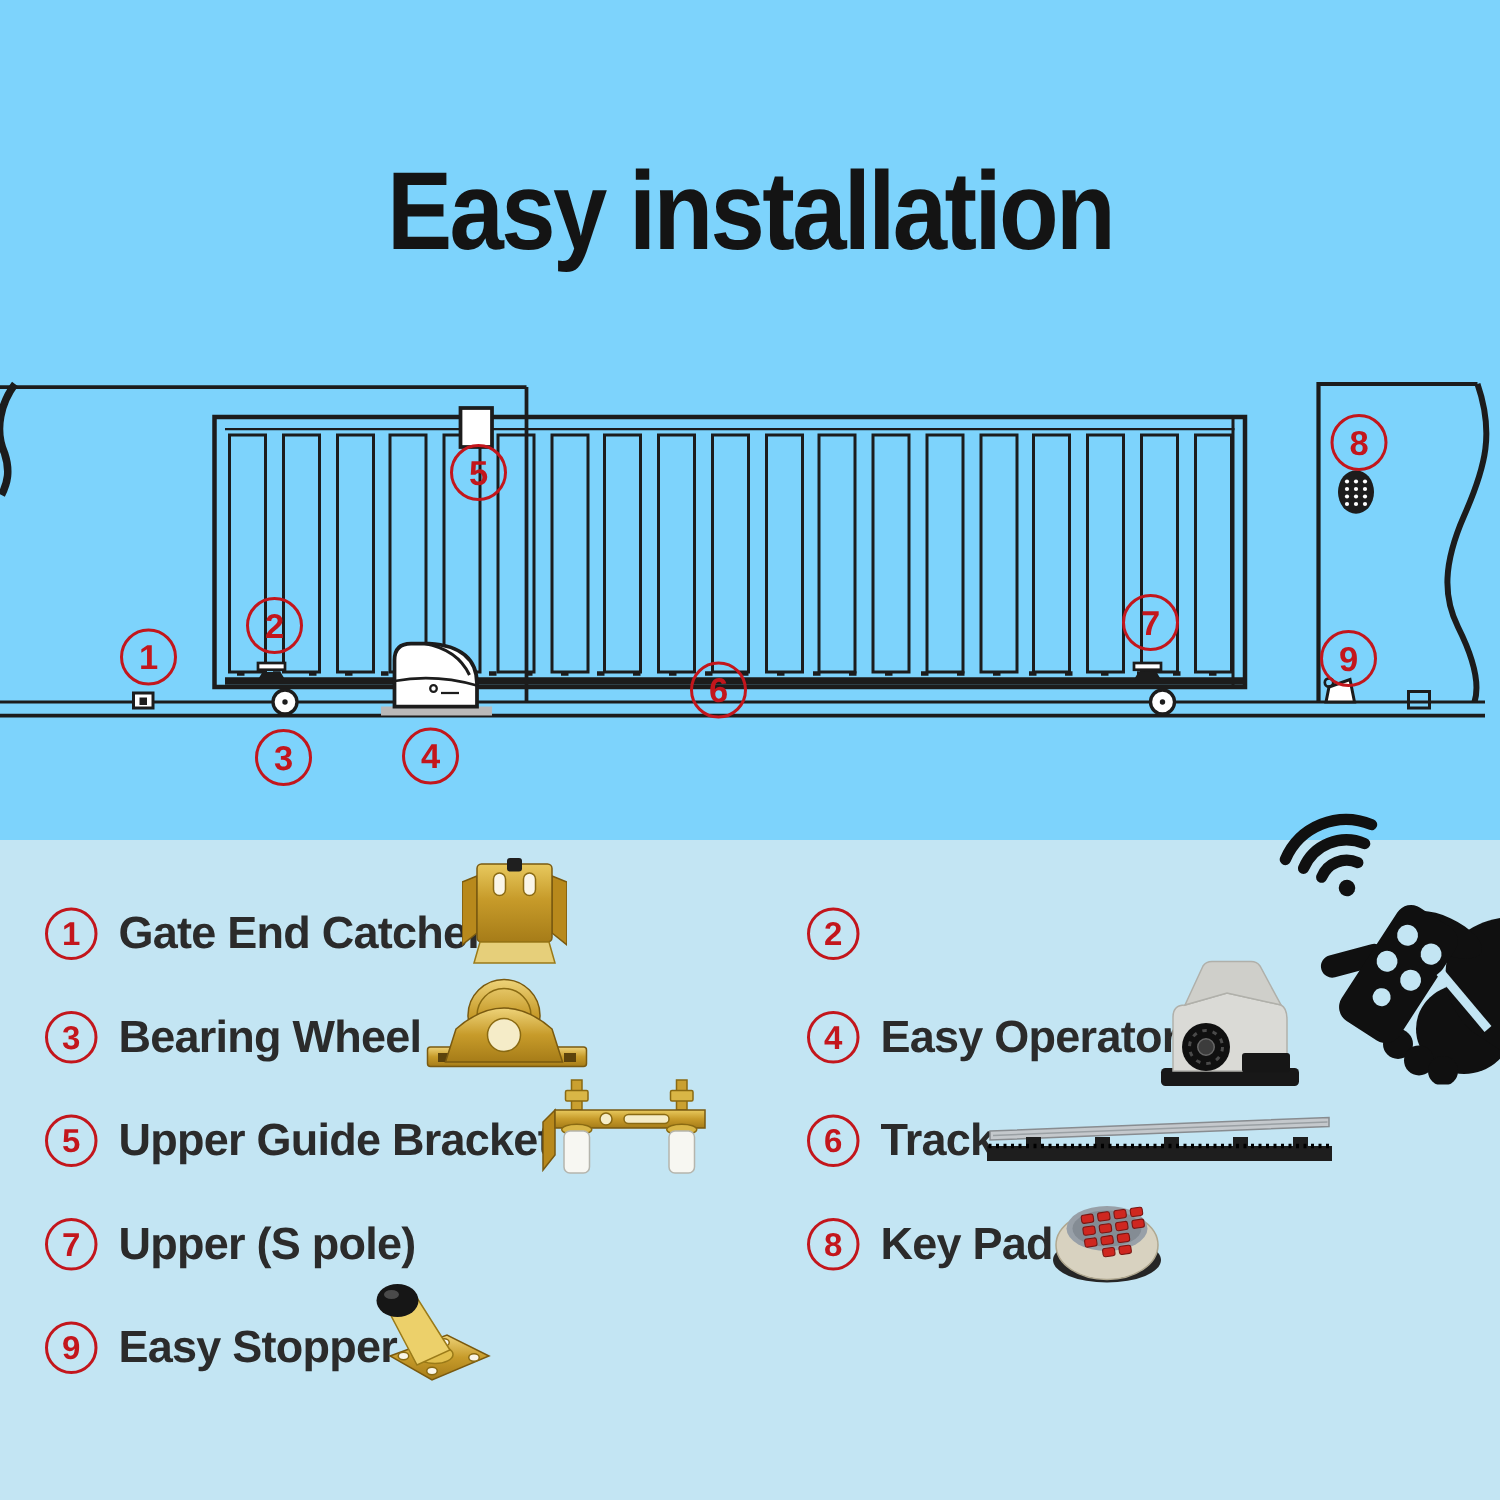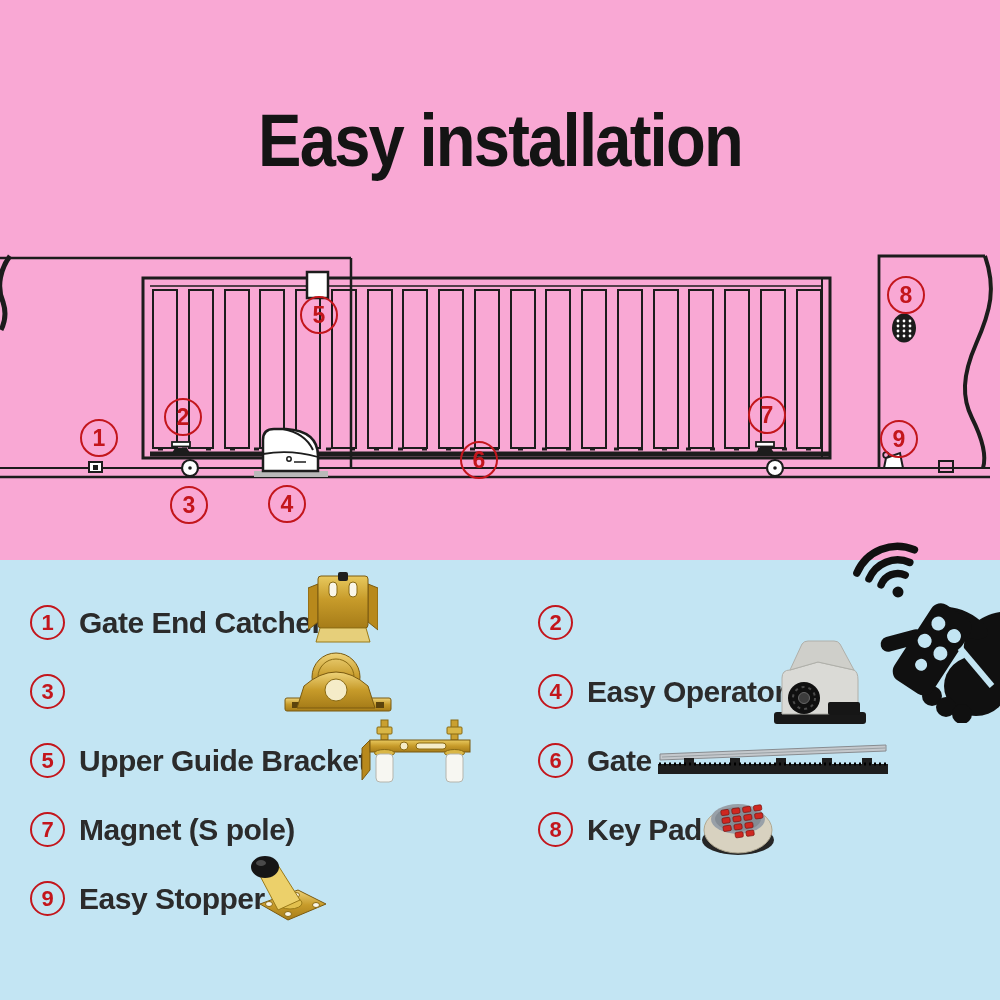--- a/index.html
+++ b/index.html
@@ -1,16 +1,16 @@
 <!DOCTYPE html>
 <html><head>
 <meta charset="utf-8">
 <style>
   html,body{margin:0;padding:0;background:#fff;}
-  .canvas{position:relative;width:1000px;height:1000px;background:#f9a8d4;overflow:hidden;
+  .canvas{position:relative;width:1000px;height:1000px;background:#7dd3fc;overflow:hidden;
           font-family:"Liberation Sans",sans-serif;}
   
   .title{position:absolute;left:0;top:98px;width:1000px;margin:0;text-align:center;
          font-size:74px;font-weight:bold;color:#141414;letter-spacing:-2px;
          transform:scaleX(.88);transform-origin:50% 50%;}
   
   .diagram{position:absolute;left:0;top:250px;width:1000px;height:270px;}
   .diagram svg{position:absolute;left:0;top:0;}
   .callout{position:absolute;width:34px;height:34px;border:2px solid #c3161c;border-radius:50%;
            display:flex;align-items:center;justify-content:center;
@@ -153,44 +153,45 @@
   </div>
 
   <div class="legend-panel">
 
     <div class="legend-item" style="left:30px;top:45px">
       <span class="num-badge">1</span>
       <span class="item-label">Gate End Catcher</span>
     </div>
     <div class="legend-item" style="left:30px;top:114px">
       <span class="num-badge">3</span>
+      <span class="item-label">Bearing Wheel</span>
     </div>
     <div class="legend-item" style="left:30px;top:183px">
       <span class="num-badge">5</span>
       <span class="item-label">Upper Guide Bracket</span>
     </div>
     <div class="legend-item" style="left:30px;top:252px">
       <span class="num-badge">7</span>
-      <span class="item-label">Magnet (S pole)</span>
+      <span class="item-label">Upper (S pole)</span>
     </div>
     <div class="legend-item" style="left:30px;top:321px">
       <span class="num-badge">9</span>
       <span class="item-label">Easy Stopper</span>
     </div>
 
     <div class="legend-item" style="left:538px;top:45px">
       <span class="num-badge">2</span>
     </div>
     <div class="legend-item" style="left:538px;top:114px">
       <span class="num-badge">4</span>
       <span class="item-label">Easy Operator</span>
     </div>
     <div class="legend-item" style="left:538px;top:183px">
       <span class="num-badge">6</span>
-      <span class="item-label">Gate</span>
+      <span class="item-label">Track</span>
     </div>
     <div class="legend-item" style="left:538px;top:252px">
       <span class="num-badge">8</span>
       <span class="item-label">Key Pad</span>
     </div>
 
     <svg class="photo" style="left:308px;top:12px" width="70" height="72" viewBox="0 0 70 72">
       <defs>
           <linearGradient id="br1" x1="0" y1="0" x2="0" y2="1">
         <stop offset="0" stop-color="#e8c95e"></stop>

